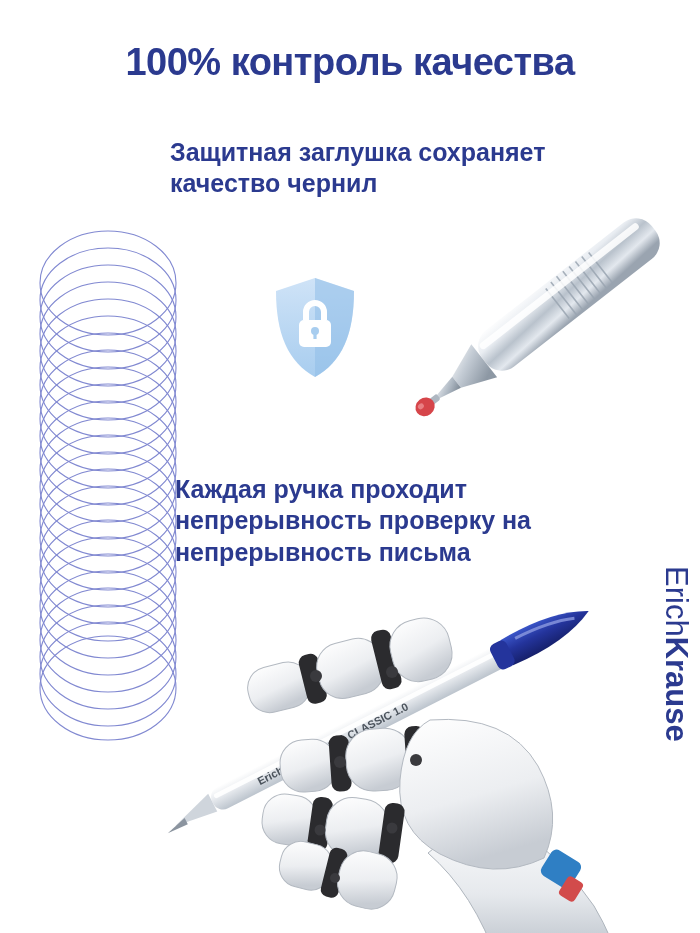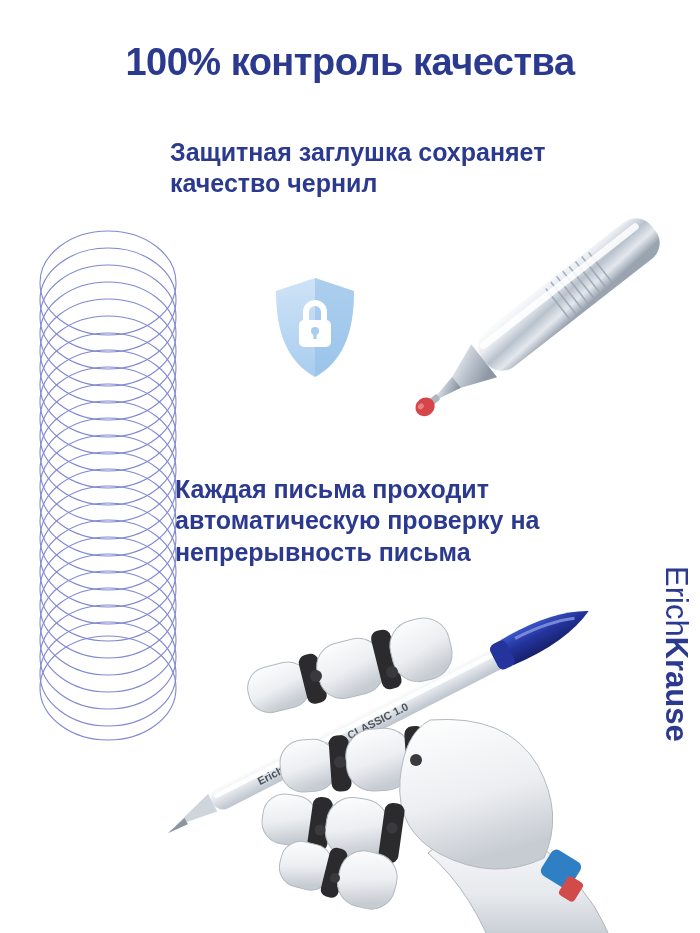--- a/index.html
+++ b/index.html
@@ -103,21 +103,21 @@
 </style>
 </head>
 <body>
 
 <div class="page">
 
   <div class="headline">100% контроль качества</div>
 
   <div class="subhead subhead-1">Защитная заглушка сохраняет качество чернил</div>
 
-  <div class="subhead subhead-2">Каждая письма проходит автоматическую проверку на непрерывность письма</div>
+  <div class="subhead subhead-2">Каждая ручка проходит непрерывность проверку на непрерывность письма</div>
 
   <svg class="coil" viewBox="0 0 180 520">
     <g fill="none" stroke="#6b74c9" stroke-width="1.1" opacity="0.85">
       <ellipse cx="90" cy="55" rx="68" ry="52"></ellipse>
       <ellipse cx="90" cy="72" rx="68" ry="52"></ellipse>
       <ellipse cx="90" cy="89" rx="68" ry="52"></ellipse>
       <ellipse cx="90" cy="106" rx="68" ry="52"></ellipse>
       <ellipse cx="90" cy="123" rx="68" ry="52"></ellipse>
       <ellipse cx="90" cy="140" rx="68" ry="52"></ellipse>
       <ellipse cx="90" cy="157" rx="68" ry="52"></ellipse>

